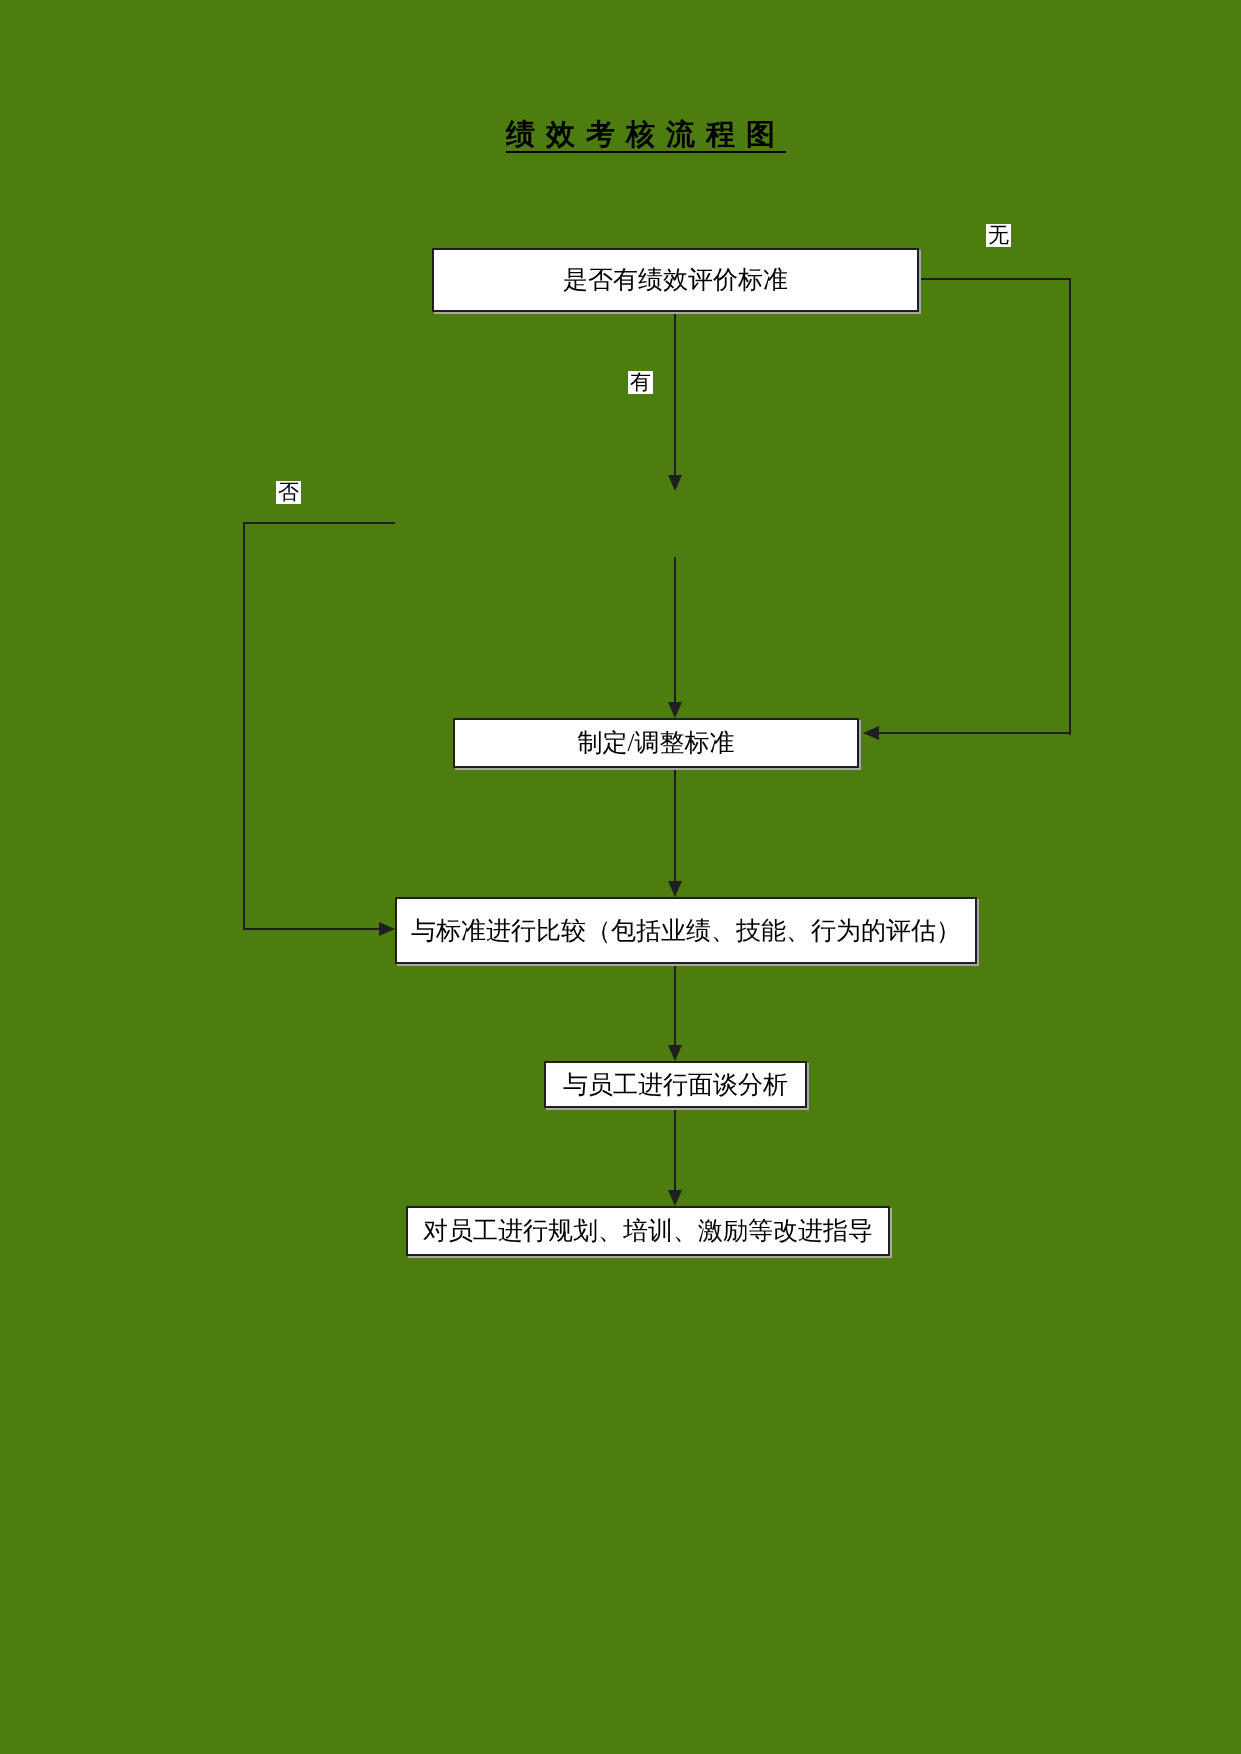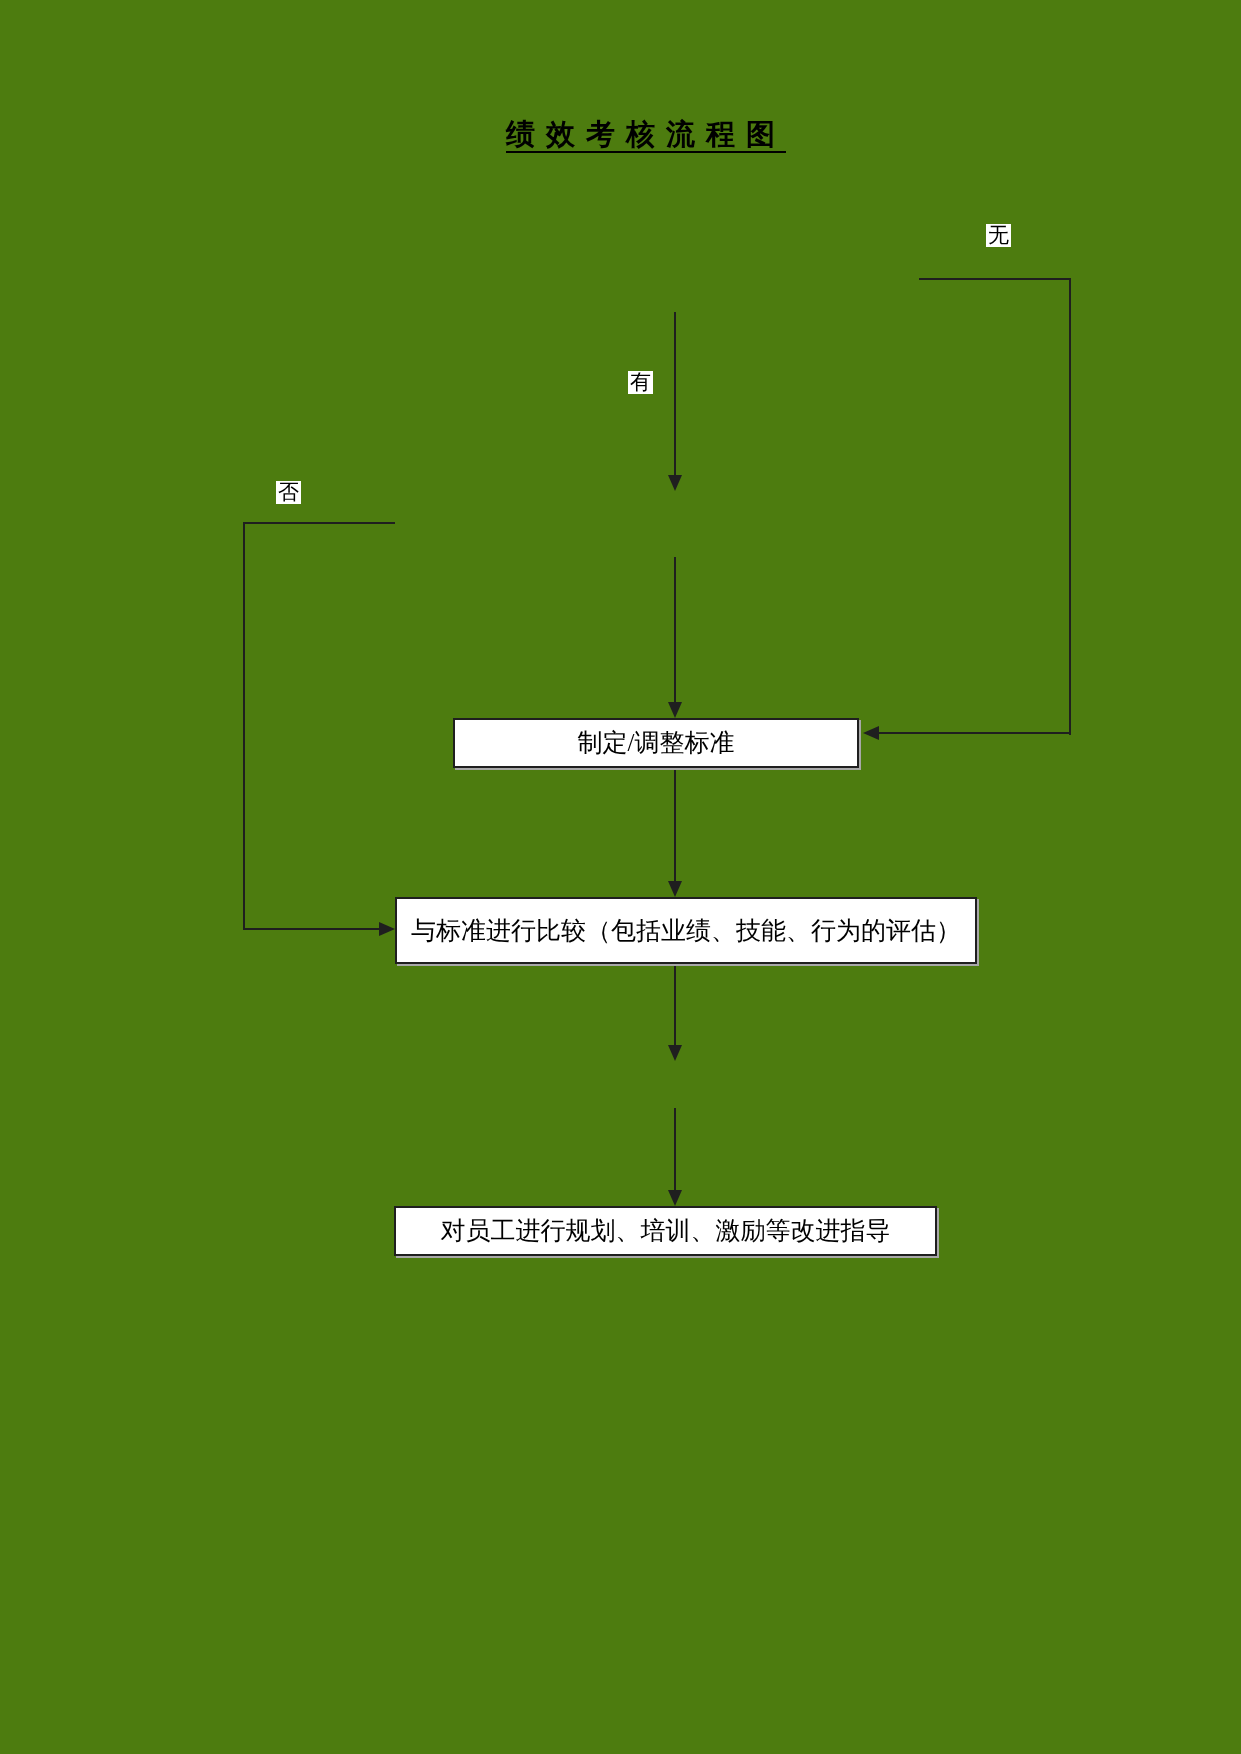--- a/index.html
+++ b/index.html
@@ -38,28 +38,30 @@
     background:#ffffff;padding:1px 2px;
   }
 </style>
 </head>
 <body>
 
 <div class="page">
 
   <h1 class="title">绩效考核流程图</h1>
 
+  <div class="node" style="left:432px;top:248px;width:487px;height:64px">是否有绩效评价标准</div>
 
 
   <div class="node" style="left:453px;top:718px;width:406px;height:50px">制定/调整标准</div>
 
   <div class="node" style="left:395px;top:897px;width:582px;height:67px">与标准进行比较（包括业绩、技能、行为的评估）</div>
 
+  <div class="node" style="left:544px;top:1061px;width:263px;height:47px">与员工进行面谈分析</div>
 
-  <div class="node" style="left:394px;top:1206px;width:543px;height:50px">对员工进行规划、培训、激励等改进指导</div>
+  <div class="node" style="left:406px;top:1206px;width:484px;height:50px">对员工进行规划、培训、激励等改进指导</div>
 
   <div class="vline" style="left:674px;top:312px;height:165px"></div>
   <div class="arrow down" style="left:668px;top:475px"></div>
   <span class="edge-label" style="left:628px;top:371px">有</span>
 
   <div class="hline" style="left:919px;top:278px;width:152px"></div>
   <div class="vline" style="left:1069px;top:278px;height:457px"></div>
   <div class="hline" style="left:879px;top:732px;width:192px"></div>
   <div class="arrow left" style="left:863px;top:726px"></div>
   <span class="edge-label" style="left:986px;top:224px">无</span>

